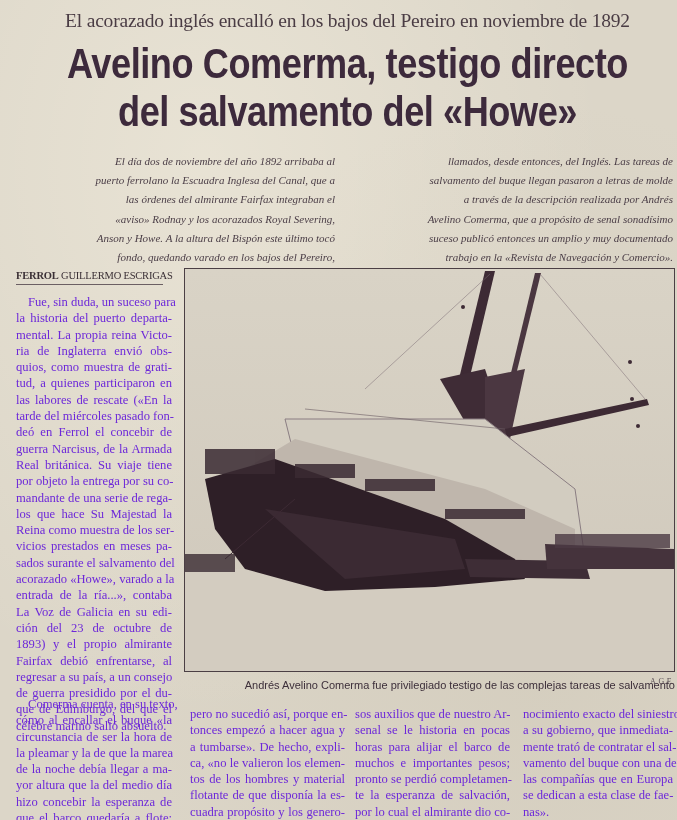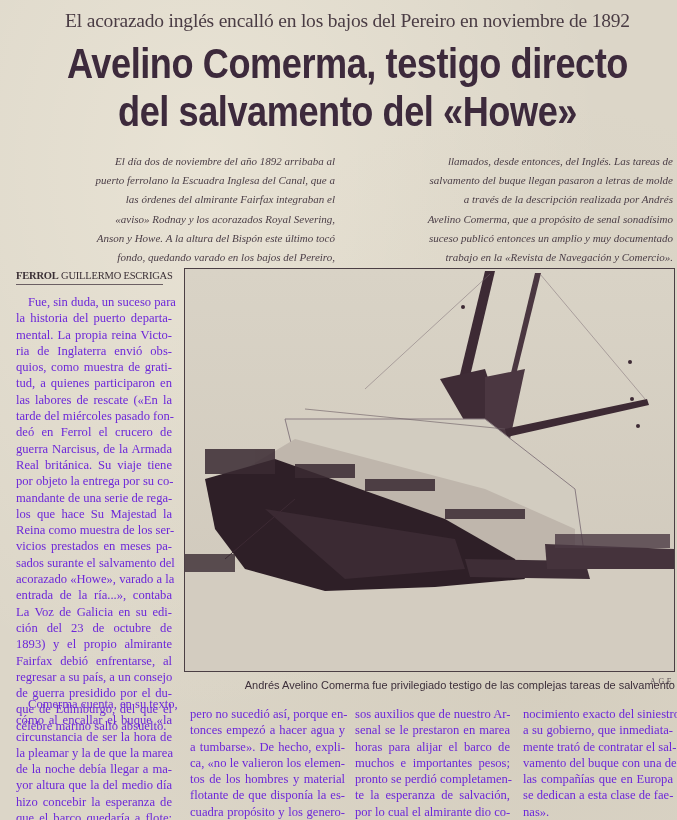--- a/index.html
+++ b/index.html
@@ -115,21 +115,21 @@
 
   <div class="col col1a">
     <div class="indent">Fue, sin duda, un suceso para</div>
     <div>la historia del puerto departa-</div>
     <div>mental. La propia reina Victo-</div>
     <div>ria de Inglaterra envió obs-</div>
     <div>quios, como muestra de grati-</div>
     <div>tud, a quienes participaron en</div>
     <div>las labores de rescate («En la</div>
     <div>tarde del miércoles pasado fon-</div>
-    <div>deó en Ferrol el crucero de</div>
+    <div>deó en Ferrol el concebir de</div>
     <div>guerra Narcisus, de la Armada</div>
     <div>Real británica. Su viaje tiene</div>
     <div>por objeto la entrega por su co-</div>
     <div>mandante de una serie de rega-</div>
     <div>los que hace Su Majestad la</div>
     <div>Reina como muestra de los ser-</div>
     <div>vicios prestados en meses pa-</div>
     <div>sados surante el salvamento del</div>
     <div>acorazado «Howe», varado a la</div>
     <div>entrada de la ría...», contaba</div>
@@ -213,21 +213,21 @@
     <div>tonces empezó a hacer agua y</div>
     <div>a tumbarse». De hecho, expli-</div>
     <div>ca, «no le valieron los elemen-</div>
     <div>tos de los hombres y material</div>
     <div>flotante de que disponía la es-</div>
     <div>cuadra propósito y los genero-</div>
   </div>
 
   <div class="col col3">
     <div>sos auxilios que de nuestro Ar-</div>
-    <div>senal se le prestaron en marea</div>
+    <div>senal se le historia en pocas</div>
     <div>horas para alijar el barco de</div>
     <div>muchos e importantes pesos;</div>
     <div>pronto se perdió completamen-</div>
     <div>te la esperanza de salvación,</div>
     <div>por lo cual el almirante dio co-</div>
   </div>
 
   <div class="col col4">
     <div>nocimiento exacto del siniestro</div>
     <div>a su gobierno, que inmediata-</div>

